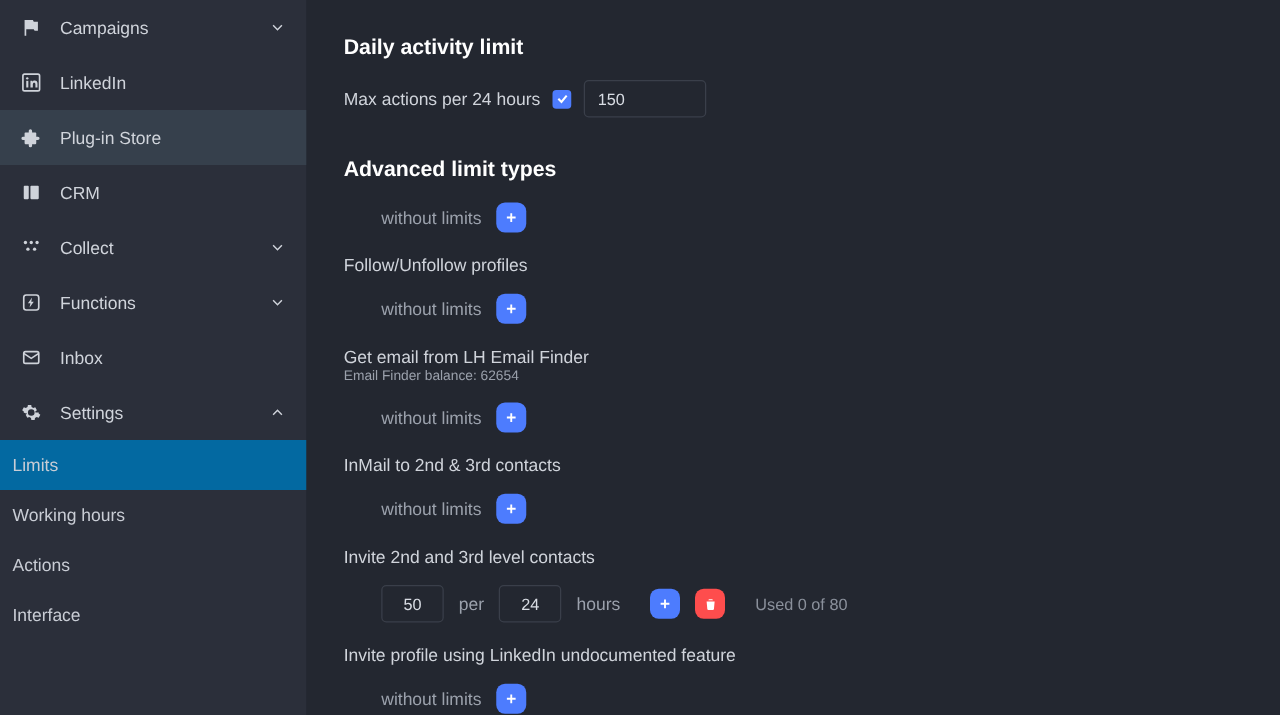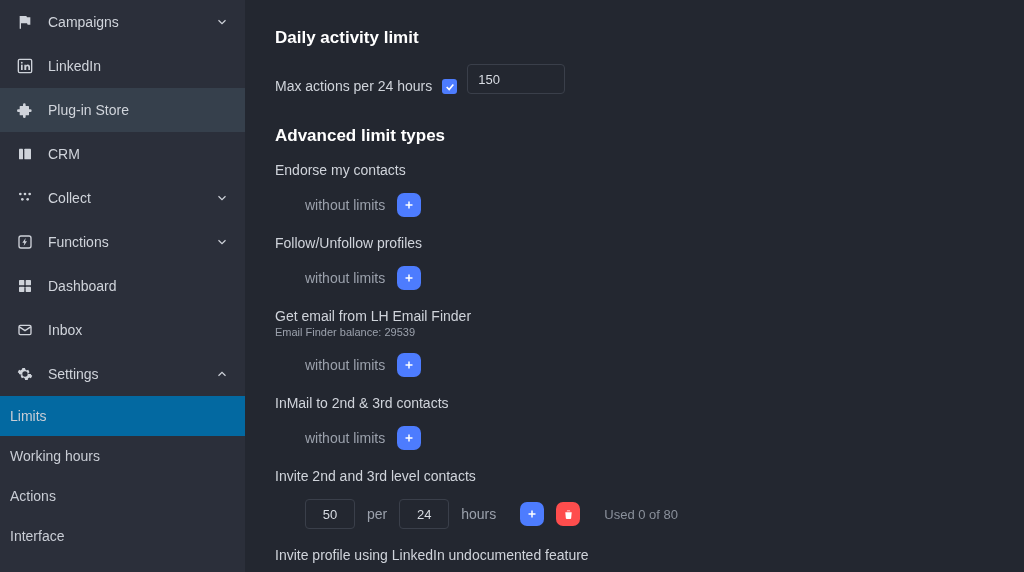--- a/index.html
+++ b/index.html
@@ -69,21 +69,21 @@
   }
   .section-title {
     font-size: 17px;
     font-weight: 600;
     color: #ffffff;
     margin-top: 28px;
     margin-bottom: 16px;
   }
   .row-line {
     display: flex;
-    align-items: flex-end;
+    align-items: center;
     gap: 10px;
     font-size: 14px;
     color: #d0d4db;
   }
   .checkbox {
     width: 15px;
     height: 15px;
     background: #4d7cfe;
     border-radius: 3px;
     display: inline-flex;
@@ -221,31 +221,20 @@
         </svg>
     </span>
     <span>Functions</span>
     <span class="chev">
       <svg width="14" height="14" viewBox="0 0 24 24" fill="none" stroke-width="2">
           <polyline points="6 9 12 15 18 9"></polyline>
         </svg>
     </span>
   </div>
 
-  <div class="nav-item">
-    <span class="icon">
-      <svg width="16" height="16" viewBox="0 0 24 24" fill="currentColor">
-          <rect x="3" y="3" width="8" height="8" rx="1"></rect>
-          <rect x="13" y="3" width="8" height="8" rx="1"></rect>
-          <rect x="3" y="13" width="8" height="8" rx="1"></rect>
-          <rect x="13" y="13" width="8" height="8" rx="1"></rect>
-        </svg>
-    </span>
-    <span>Dashboard</span>
-  </div>
 
   <div class="nav-item">
     <span class="icon">
       <svg width="16" height="16" viewBox="0 0 24 24" fill="currentColor">
           <rect x="3" y="5" width="18" height="14" rx="2" fill="none" stroke="currentColor" stroke-width="2"></rect>
           <path d="M3 7l9 6 9-6" fill="none" stroke="currentColor" stroke-width="2"></path>
         </svg>
     </span>
     <span>Inbox</span>
   </div>
@@ -287,21 +276,20 @@
       <svg width="10" height="10" viewBox="0 0 24 24" fill="none" stroke="#fff" stroke-width="4">
           <polyline points="4 12 10 18 20 6"></polyline>
         </svg>
     </span>
     <input class="input-box" value="150" style="">
   </div>
 
   <h2 class="section-title" style="margin-top:32px">Advanced limit types</h2>
 
   <div class="limit-block" style="margin-top:10px">
-    <div class="limit-label">Endorse my contacts</div>
     <div class="limit-row">
       <span class="muted">without limits</span>
       <span class="btn-round btn-add">
         <svg width="12" height="12" viewBox="0 0 24 24" stroke="#fff" stroke-width="3">
             <line x1="12" y1="5" x2="12" y2="19"></line>
             <line x1="5" y1="12" x2="19" y2="12"></line>
           </svg>
       </span>
     </div>
   </div>
@@ -314,21 +302,21 @@
         <svg width="12" height="12" viewBox="0 0 24 24" stroke="#fff" stroke-width="3">
             <line x1="12" y1="5" x2="12" y2="19"></line>
             <line x1="5" y1="12" x2="19" y2="12"></line>
           </svg>
       </span>
     </div>
   </div>
 
   <div class="limit-block">
     <div class="limit-label">Get email from LH Email Finder</div>
-    <div class="limit-sub">Email Finder balance: 29539</div>
+    <div class="limit-sub">Email Finder balance: 62654</div>
     <div class="limit-row">
       <span class="muted">without limits</span>
       <span class="btn-round btn-add">
         <svg width="12" height="12" viewBox="0 0 24 24" stroke="#fff" stroke-width="3">
             <line x1="12" y1="5" x2="12" y2="19"></line>
             <line x1="5" y1="12" x2="19" y2="12"></line>
           </svg>
       </span>
     </div>
   </div>

